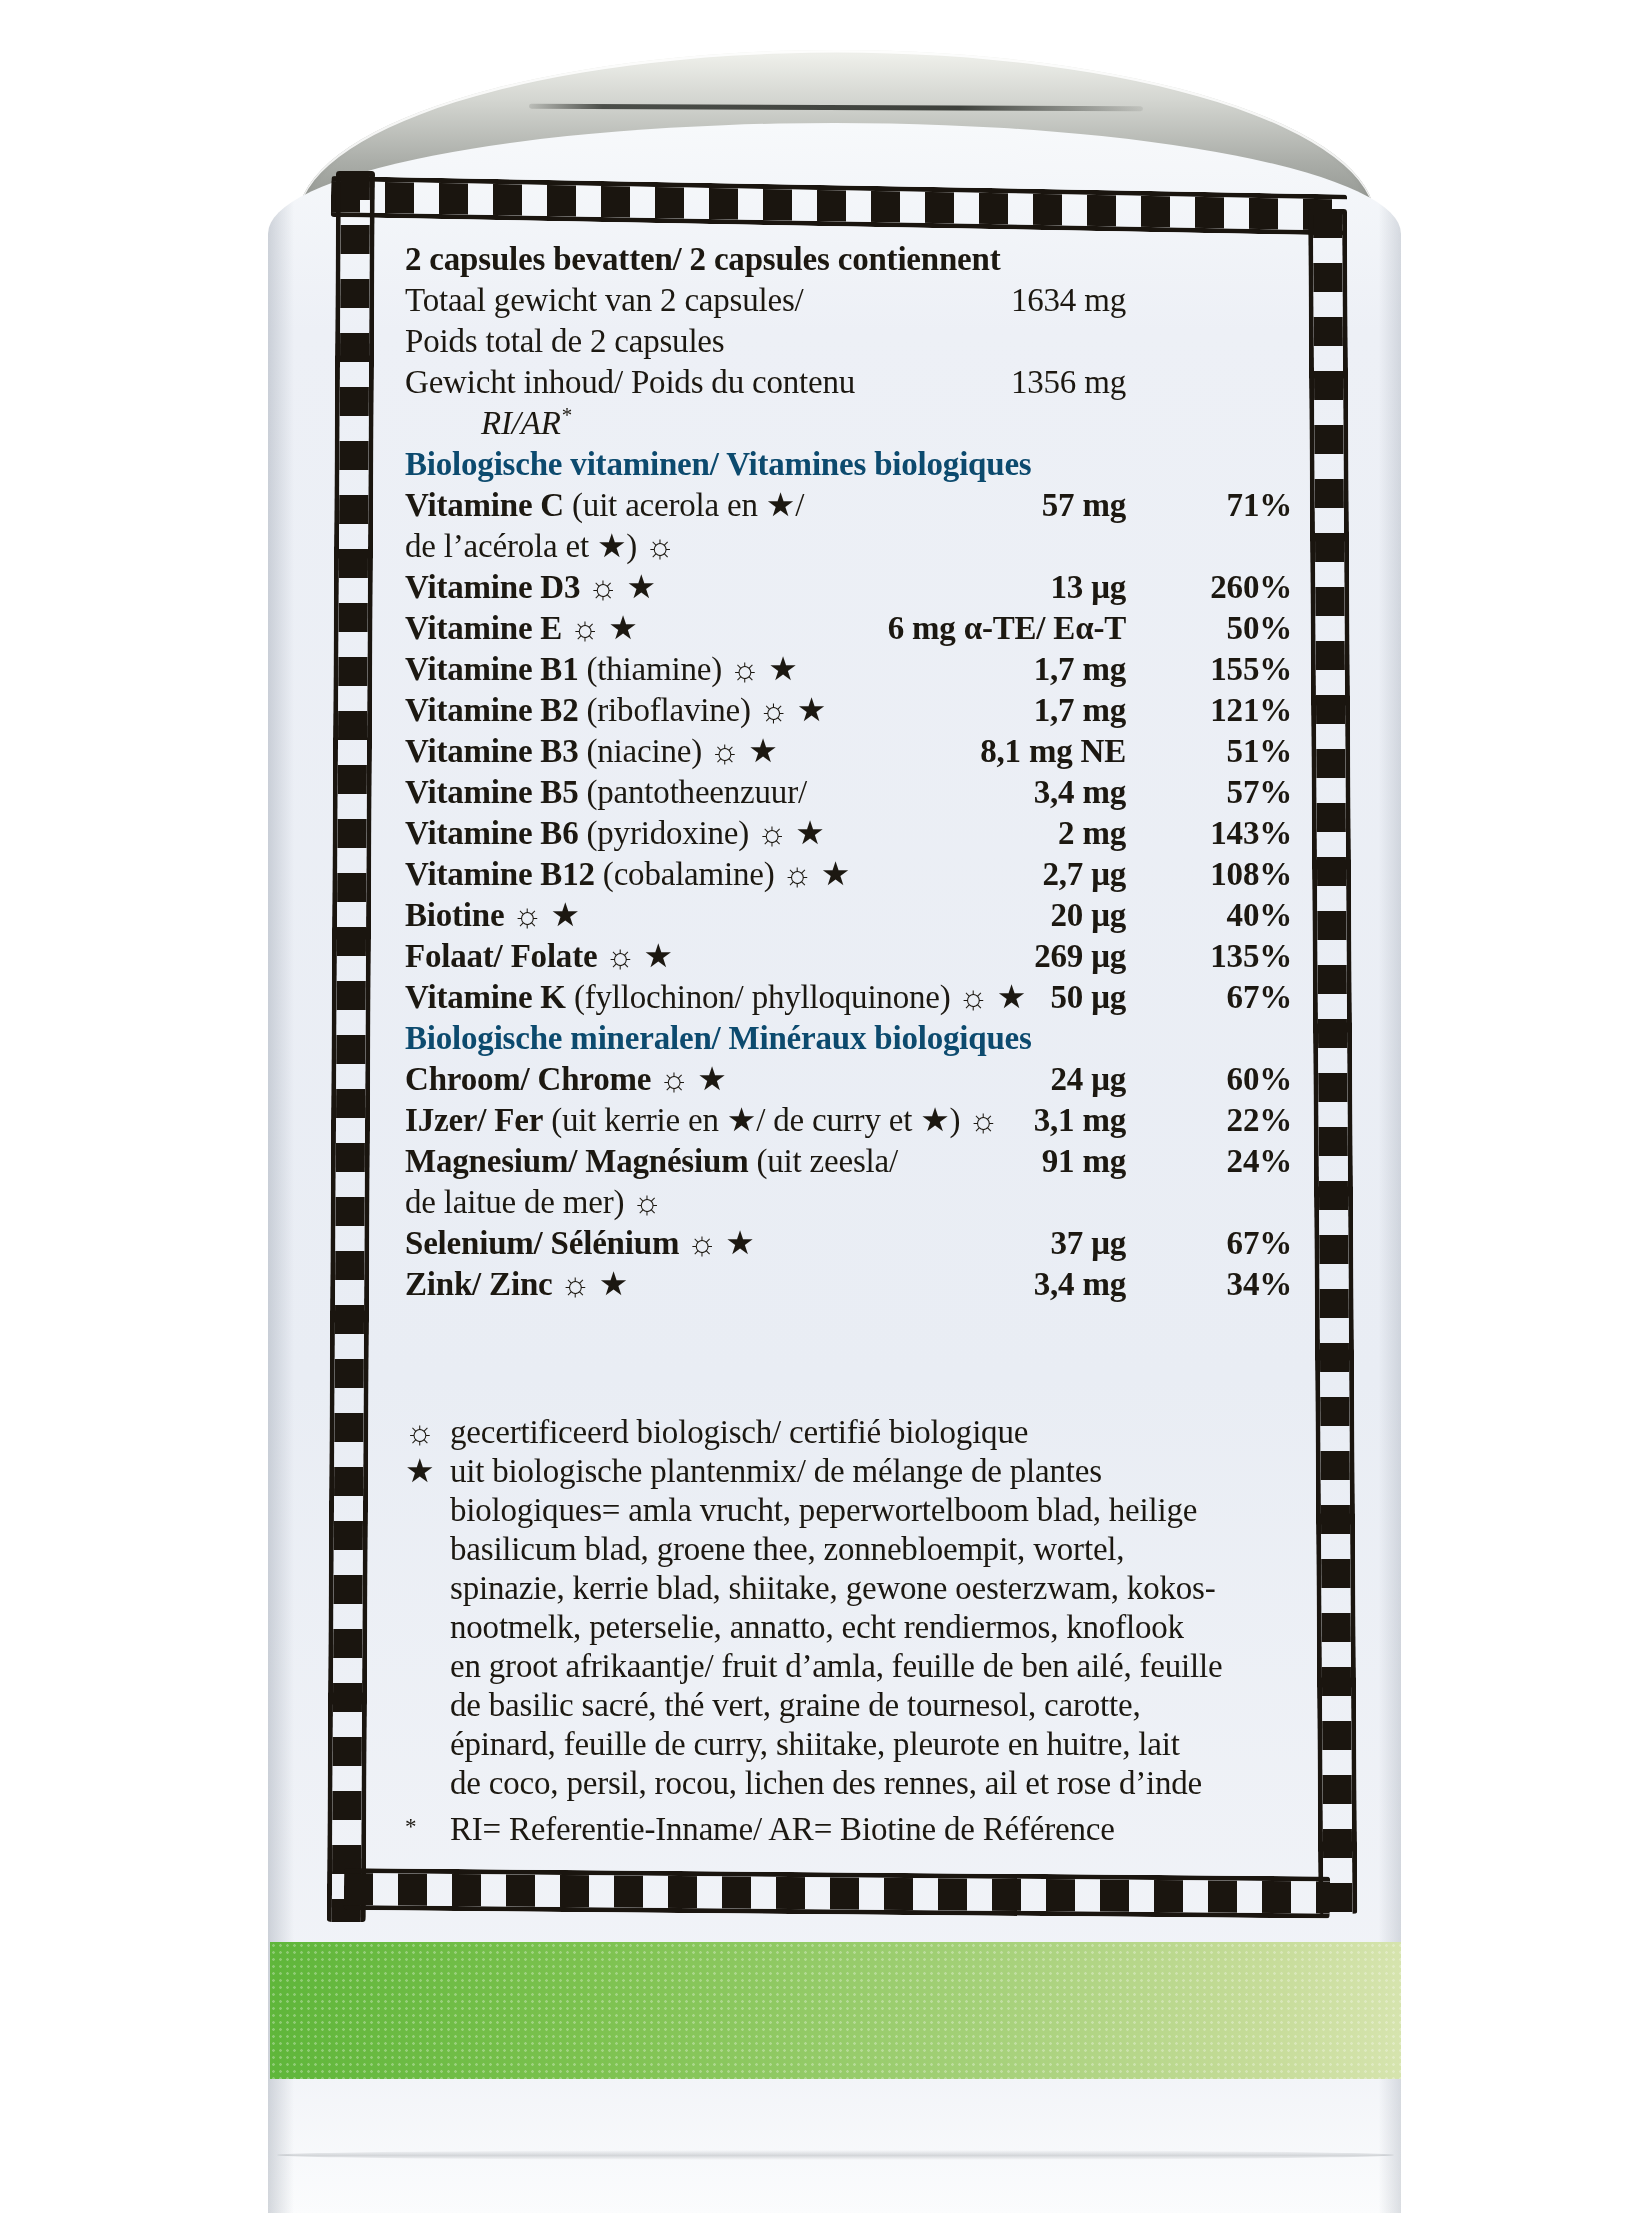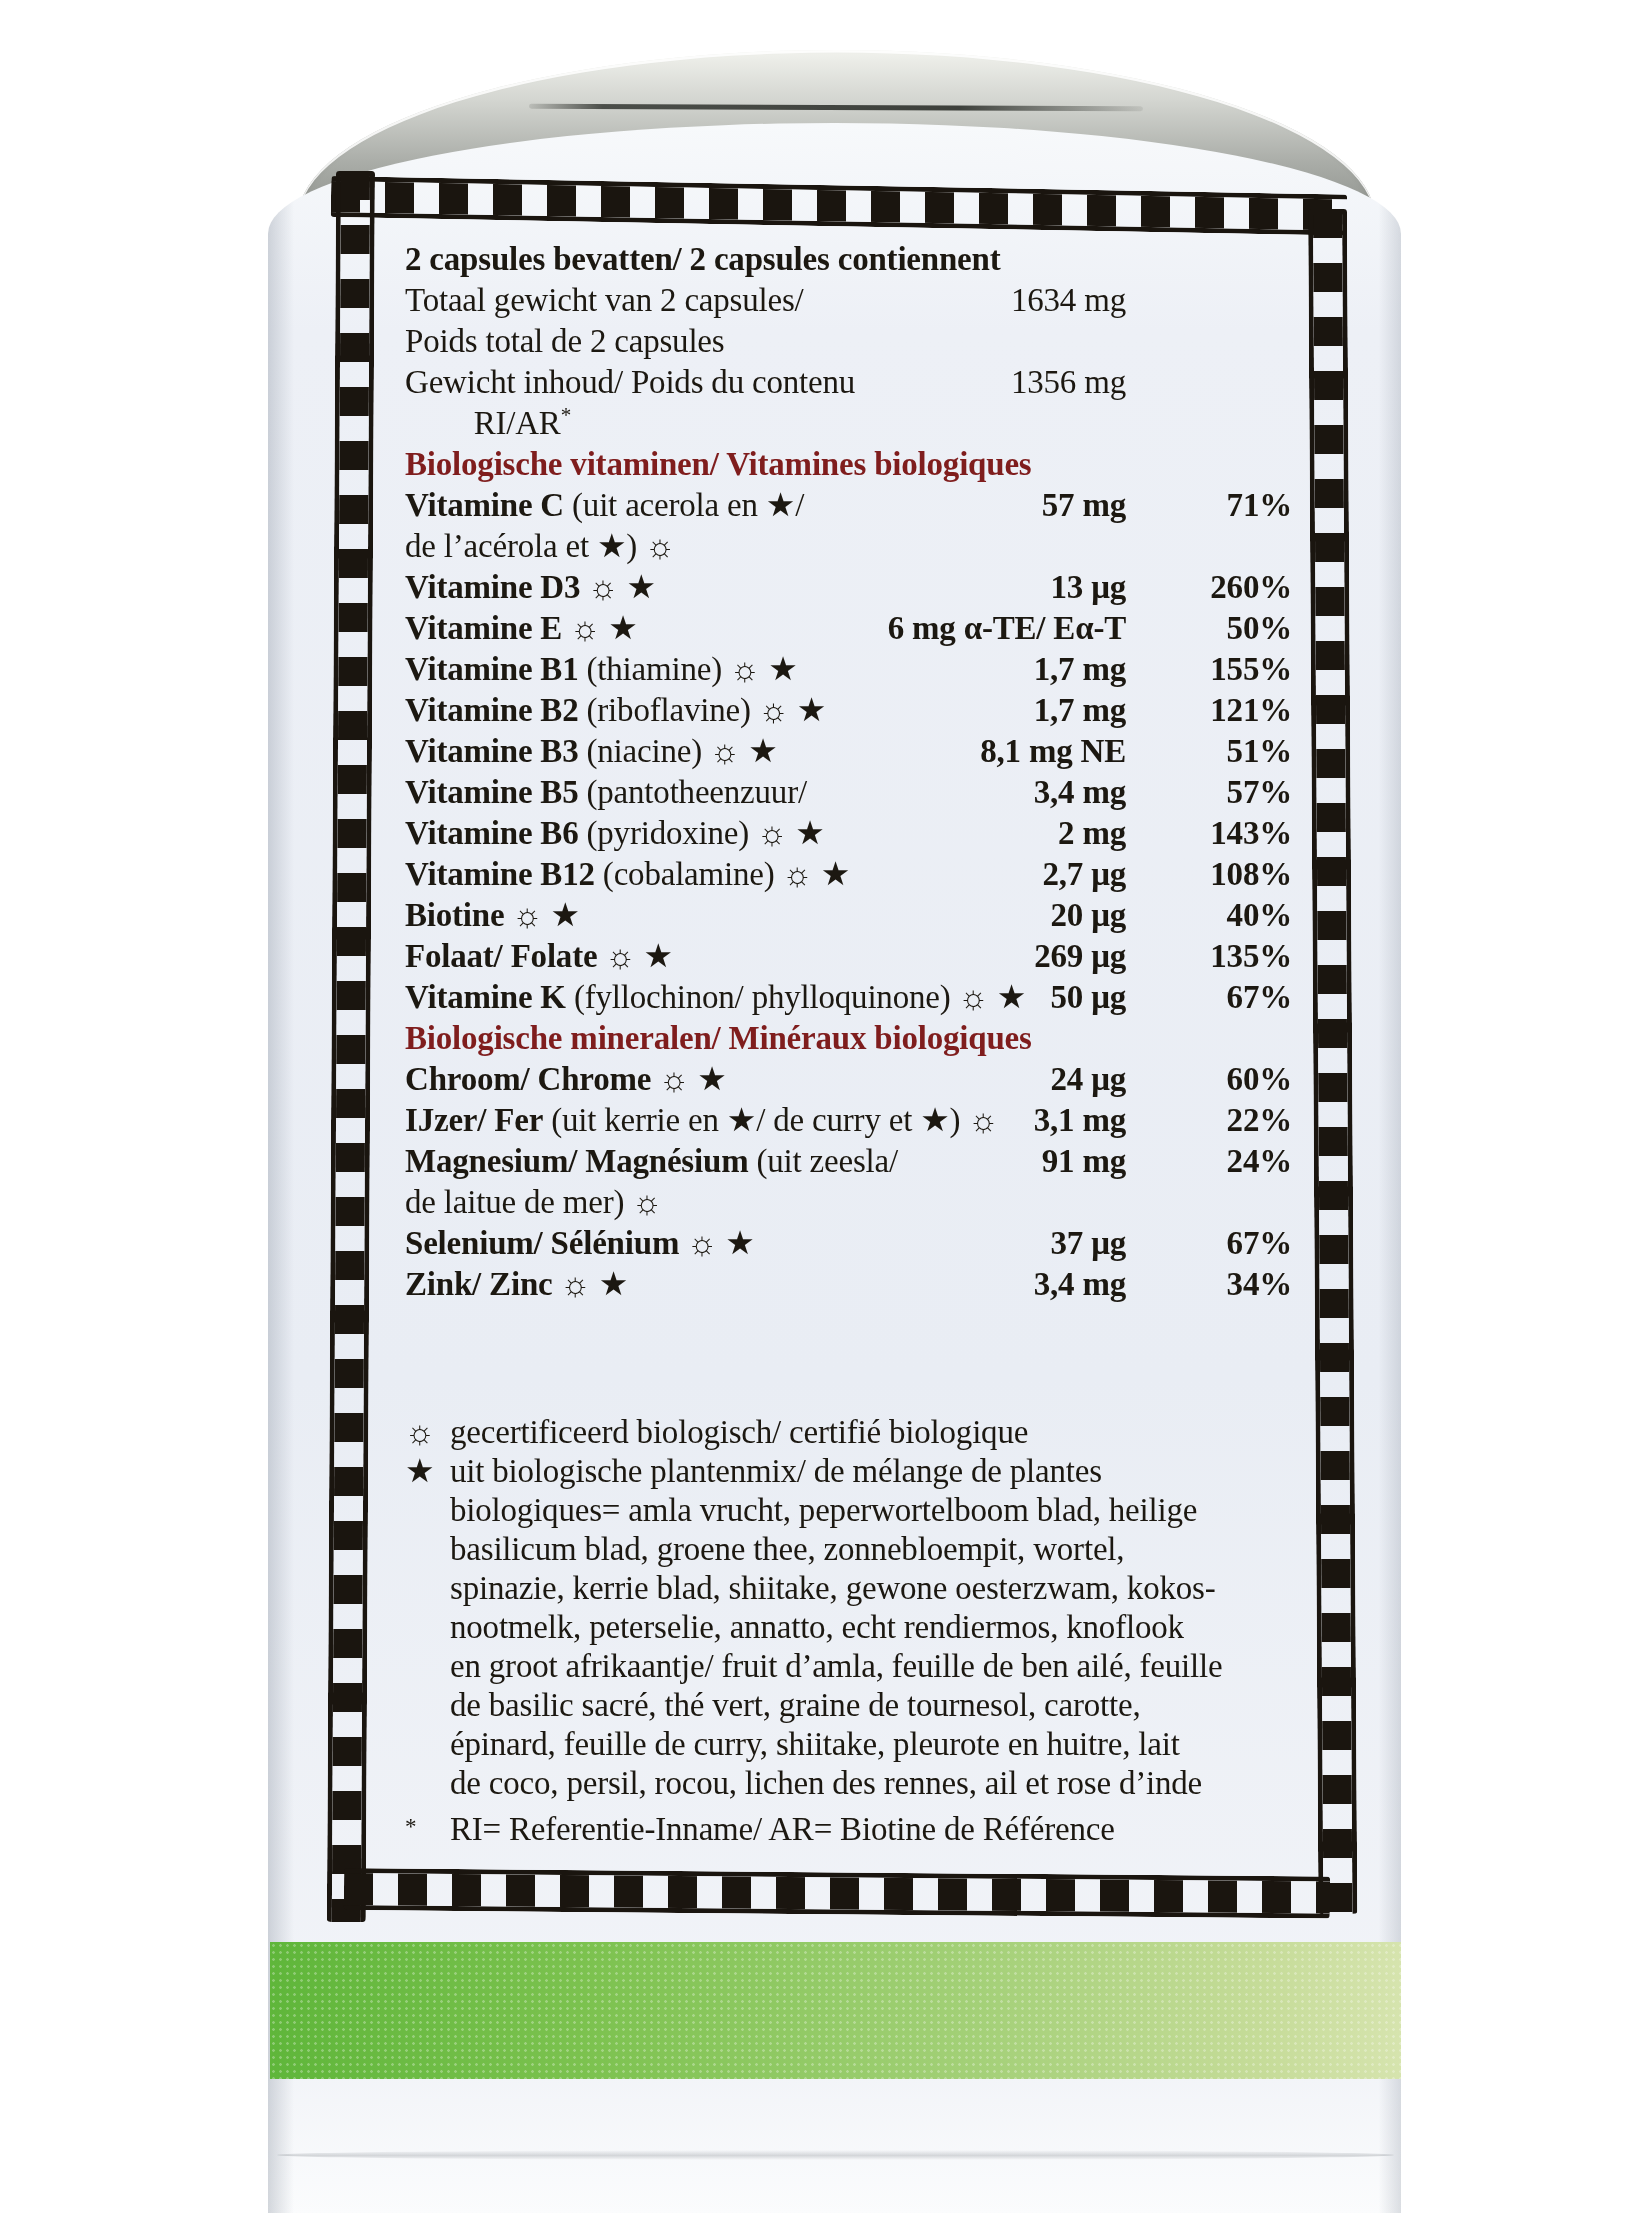--- a/index.html
+++ b/index.html
@@ -37,22 +37,22 @@
   
   .content{position:absolute;left:405px;top:239px;width:887px;font-size:33px;line-height:41px;
            letter-spacing:-0.2px;}
   .row{display:flex;align-items:baseline;white-space:nowrap;}
   .row2{white-space:nowrap;}
   .b{font-weight:bold;}
   .hdr{font-weight:bold;}
   .amt{margin-left:auto;text-align:right;font-weight:bold;}
   .w .amt{font-weight:normal;}
   .pct{flex:none;width:166px;text-align:right;font-weight:bold;}
-  .w .pct{font-weight:normal;}
-  .green{color:#7f1d1d;font-weight:bold;}
+  .w .pct{font-weight:normal;font-style:italic;}
+  .green{color:#0c4a6e;font-weight:bold;}
   .sup{vertical-align:super;font-size:21px;line-height:0;}
 
   
   .foot{position:absolute;left:405px;top:1413px;width:903px;font-size:33px;line-height:39px;letter-spacing:-0.2px;}
   .fn{display:flex;align-items:flex-start;}
   .fn-sym{flex:none;width:45px;}
   .fn-sym.ast{font-size:23px;transform:translateY(-3.5px);}
   .fn-last{margin-top:7px;}
 
   

